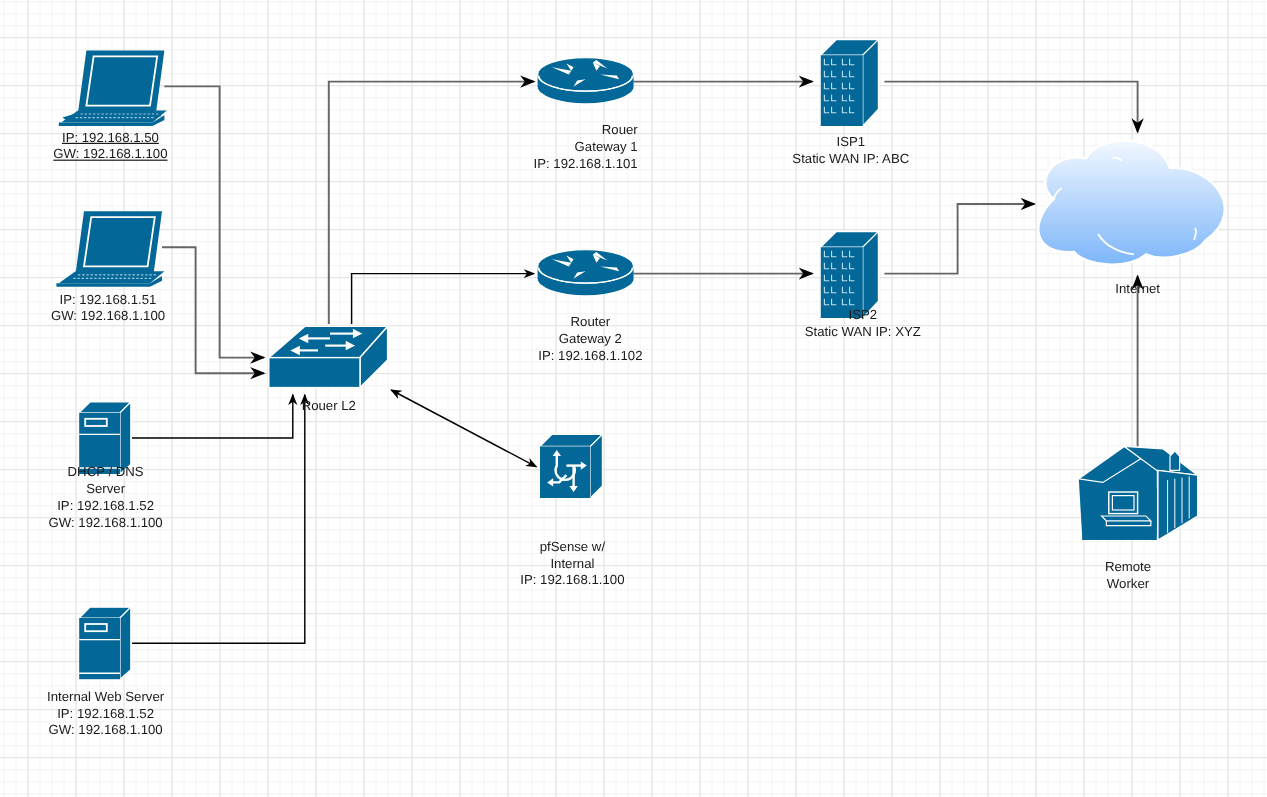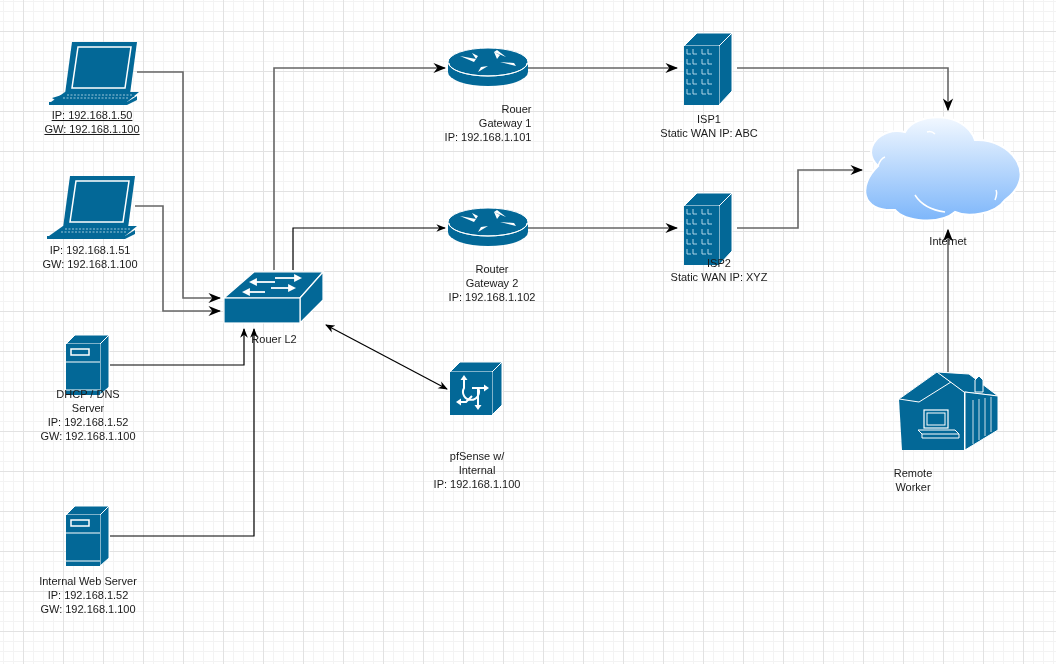--- a/index.html
+++ b/index.html
@@ -235,16 +235,16 @@
   <div>ISP1</div>
   <div>Static WAN IP: ABC</div>
 </div>
 <div class="label" style="left:709px; top:256px;margin-left:10px;">
   <div>ISP2</div>
   <div>Static WAN IP: XYZ</div>
 </div>
 <div class="label" style="left:948px; top:234px;">
   <div>Internet</div>
 </div>
-<div class="label" style="left:913px; top:466px;">
+<div class="label" style="left:940px; top:466px;">
   <div>Remote</div>
   <div>Worker</div>
 </div>
 
 </body></html>

